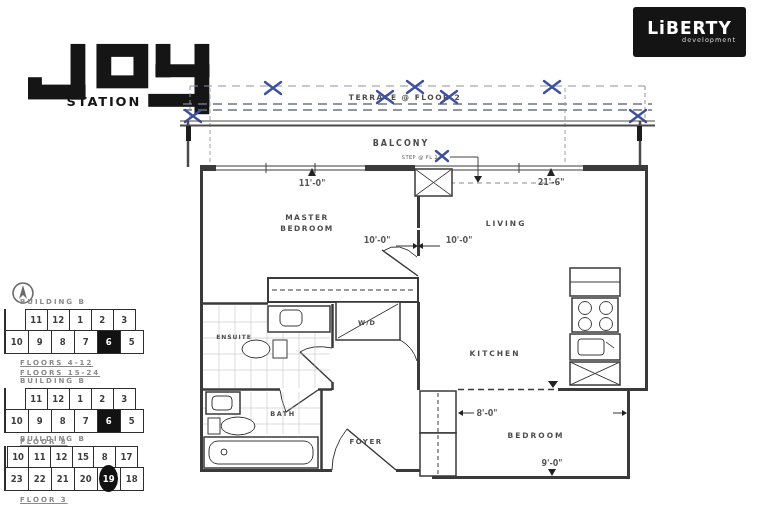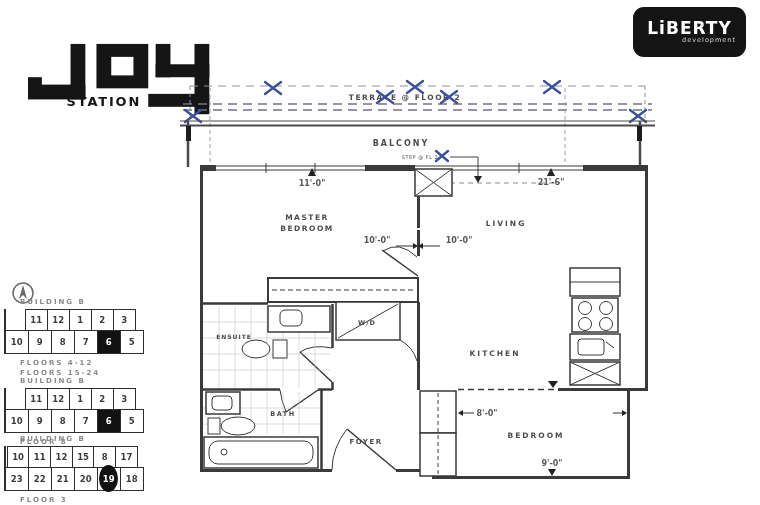--- a/index.html
+++ b/index.html
@@ -7,42 +7,42 @@
         font-family:"DejaVu Sans",sans-serif;color:#3a3a3a;}
   .abs{position:absolute;}
 
   
   .title-block{left:240px;top:10px;width:310px;text-align:center;}
   .schedule-title{font-family:"Liberation Serif",serif;font-size:20px;letter-spacing:3px;color:#3c3c3c;}
   .unit-line{margin-top:4px;font-size:11px;letter-spacing:2.5px;color:#7a7a7a;white-space:nowrap;}
   .unit-code{font-weight:bold;color:#111;font-size:13px;letter-spacing:1px;margin-right:8px;}
   .balcony-line{margin-top:3px;font-size:9px;letter-spacing:2px;color:#9a9a9a;}
 
-  .liberty{left:633px;top:7px;width:113px;height:50px;background:#141414;border-radius:11px;
+  .liberty{left:633px;top:7px;width:113px;height:50px;background:#141414;border-radius:3px;
            display:flex;flex-direction:column;justify-content:center;align-items:center;}
   .liberty .name{color:#fff;font-weight:bold;font-size:17px;letter-spacing:1px;line-height:16px;}
   .liberty .tag{color:#d8d8d8;font-size:6.5px;letter-spacing:1px;align-self:flex-end;margin-right:10px;}
 
   
   .compass{left:10px;top:280px;}
   .kp-block{left:4px;width:142px;}
   .kp-building{font-size:7px;font-weight:bold;letter-spacing:2px;color:#8a8a8a;margin:0 0 3px 16px;white-space:nowrap;}
   .kp-grid{border-left:2px solid #2e2e2e;}
   .kp-row{display:flex;}
   .kp-row.top{margin-left:20px;margin-right:10px;height:22px;}
   .kp-block.wide-top .kp-row.top{margin-left:2px;margin-right:8px;}
   .kp-row.bottom{height:23px;margin-right:2px;}
   .kp-cell{flex:1;border:1.5px solid #2e2e2e;margin-left:-1.5px;display:flex;align-items:center;justify-content:center;
            font-size:8.5px;font-weight:bold;color:#3c3c3c;background:#fff;position:relative;}
   .kp-row.bottom .kp-cell{margin-top:-1.5px;}
   .kp-cell.kp-hl-fill{background:#121212;color:#fff;}
   .kp-cell.kp-hl-circle span{background:#121212;color:#fff;border-radius:50%;min-width:19px;height:27px;
            display:flex;align-items:center;justify-content:center;}
   .kp-floors{margin:4px 0 0 16px;}
-  .kp-floor-label{font-size:7px;font-weight:bold;letter-spacing:2px;color:#8a8a8a;line-height:10px;white-space:nowrap;}
+  .kp-floor-label{font-size:7px;font-weight:bold;letter-spacing:2px;color:#8a8a8a;line-height:10px;white-space:nowrap;text-decoration:underline;}
 
   svg text{font-family:"DejaVu Sans",sans-serif;}
   .room-label{fill:#4c4c4c;font-weight:bold;}
   .dim-label{fill:#585858;font-weight:bold;}
   .outdoor-label{fill:#4c4c4c;font-weight:bold;}
 </style>
 </head>
 <body>
 
 <div class="page">

